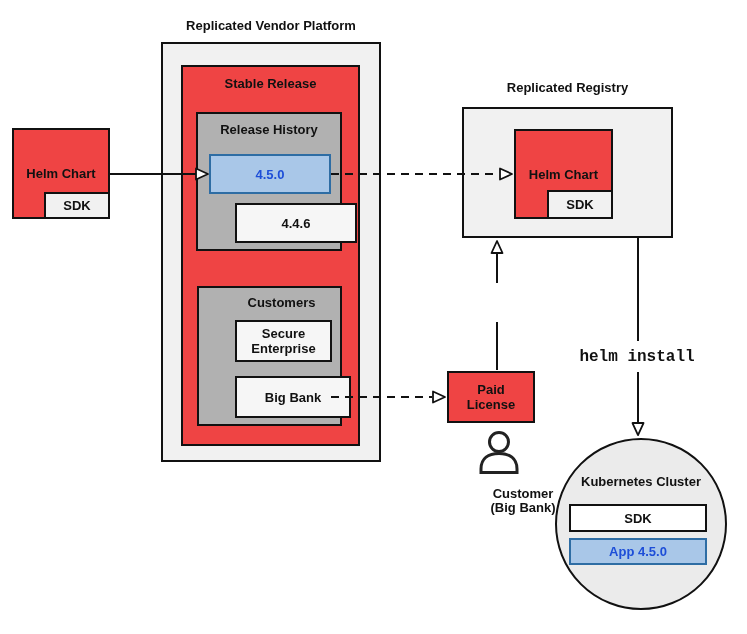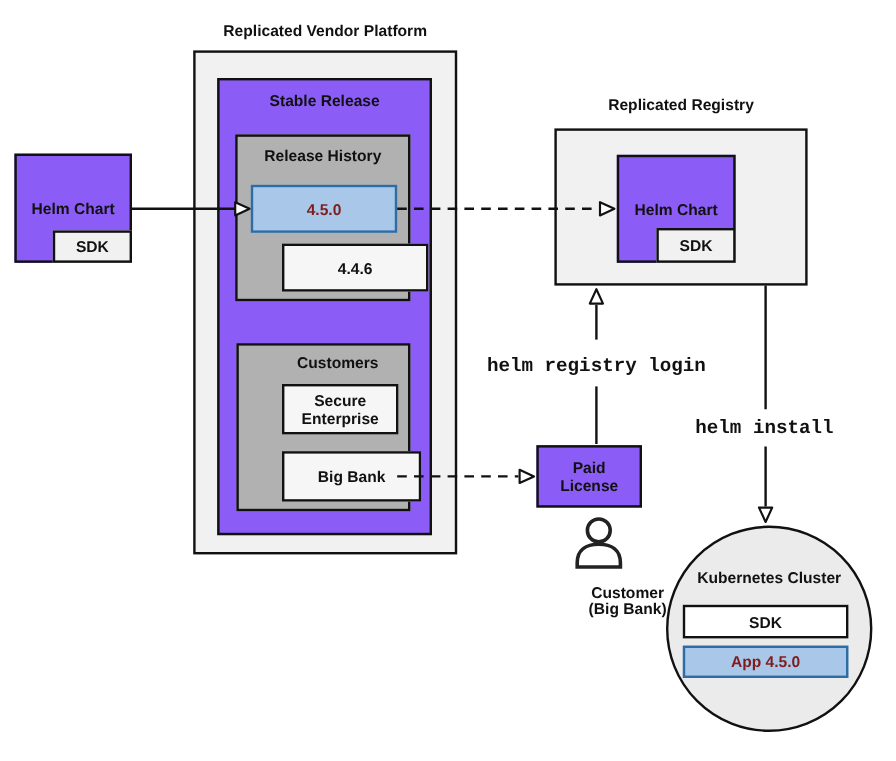--- a/index.html
+++ b/index.html
@@ -14,25 +14,25 @@
     position:absolute;
     box-sizing:border-box;
     border:2px solid #111111;
     display:flex;align-items:center;justify-content:center;
     text-align:center;
     font-weight:bold;font-size:13px;line-height:15px;
     color:#111111;
     white-space:pre-line;
   }
   .fill-light   {background:#f1f1f1;}
-  .fill-medium  {background:#8b5cf6;}
+  .fill-medium  {background:#ef4444;}
   .fill-dark    {background:#b1b1b1;}
   .fill-offwhite{background:#f6f6f6;margin-left:26px;}
   .fill-white   {background:#ffffff;}
-  .fill-blue    {background:#a9c7e8;border-color:#2e6da4;color:#7f1d1d;}
+  .fill-blue    {background:#a9c7e8;border-color:#2e6da4;color:#1d4ed8;}
   .circle{border-radius:50%;}
   .lbl{
     position:absolute;
     text-align:center;
     font-weight:bold;font-size:13px;line-height:14px;
     color:#111111;
     white-space:pre-line;
   }
   .mono{
     font-family:"Liberation Mono", monospace;
@@ -80,21 +80,20 @@
   <div class="box fill-medium" style="left:447px;top:371px;width:88px;height:52px;">Paid
 License</div>
 
   <svg class="overlay" style="left:469px;top:425px;" width="60" height="55" viewBox="0 0 60 55">
     <circle class="person" cx="30" cy="17" r="9.5"></circle>
     <path class="person" d="M12 47.5 L12 44 C12 33 19.5 28.5 30 28.5 C40.5 28.5 48 33 48 44 L48 47.5 Z"></path>
   </svg>
   <div class="lbl" style="left:463px;top:487px;width:120px;">Customer
 (Big Bank)</div>
 
-  <div class="lbl mono" style="left:387px;top:297px;width:220px;">helm registry login</div>
   <div class="lbl mono" style="left:547px;top:349px;width:180px;">helm install</div>
 
   <div class="box circle" style="left:555px;top:438px;width:172px;height:172px;background:#ebebeb;"></div>
   <div class="lbl" style="left:555px;top:475px;width:172px;">Kubernetes Cluster</div>
   <div class="box fill-white" style="left:569px;top:504px;width:138px;height:28px;">SDK</div>
   <div class="box fill-blue" style="left:569px;top:538px;width:138px;height:27px;">App 4.5.0</div>
 
   <svg class="overlay" width="747" height="634" viewBox="0 0 747 634">
 
     <g>

